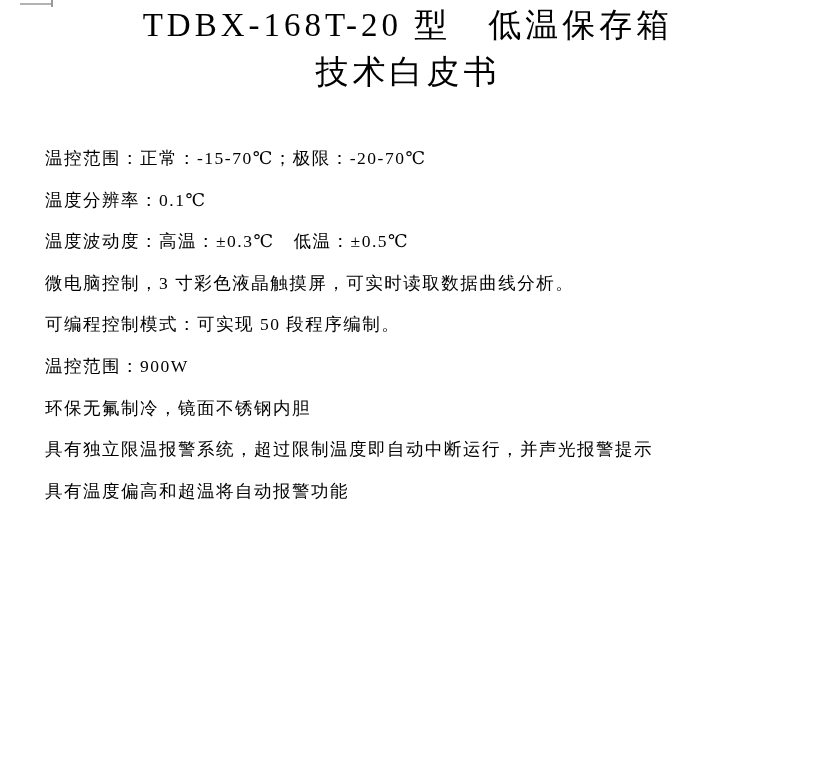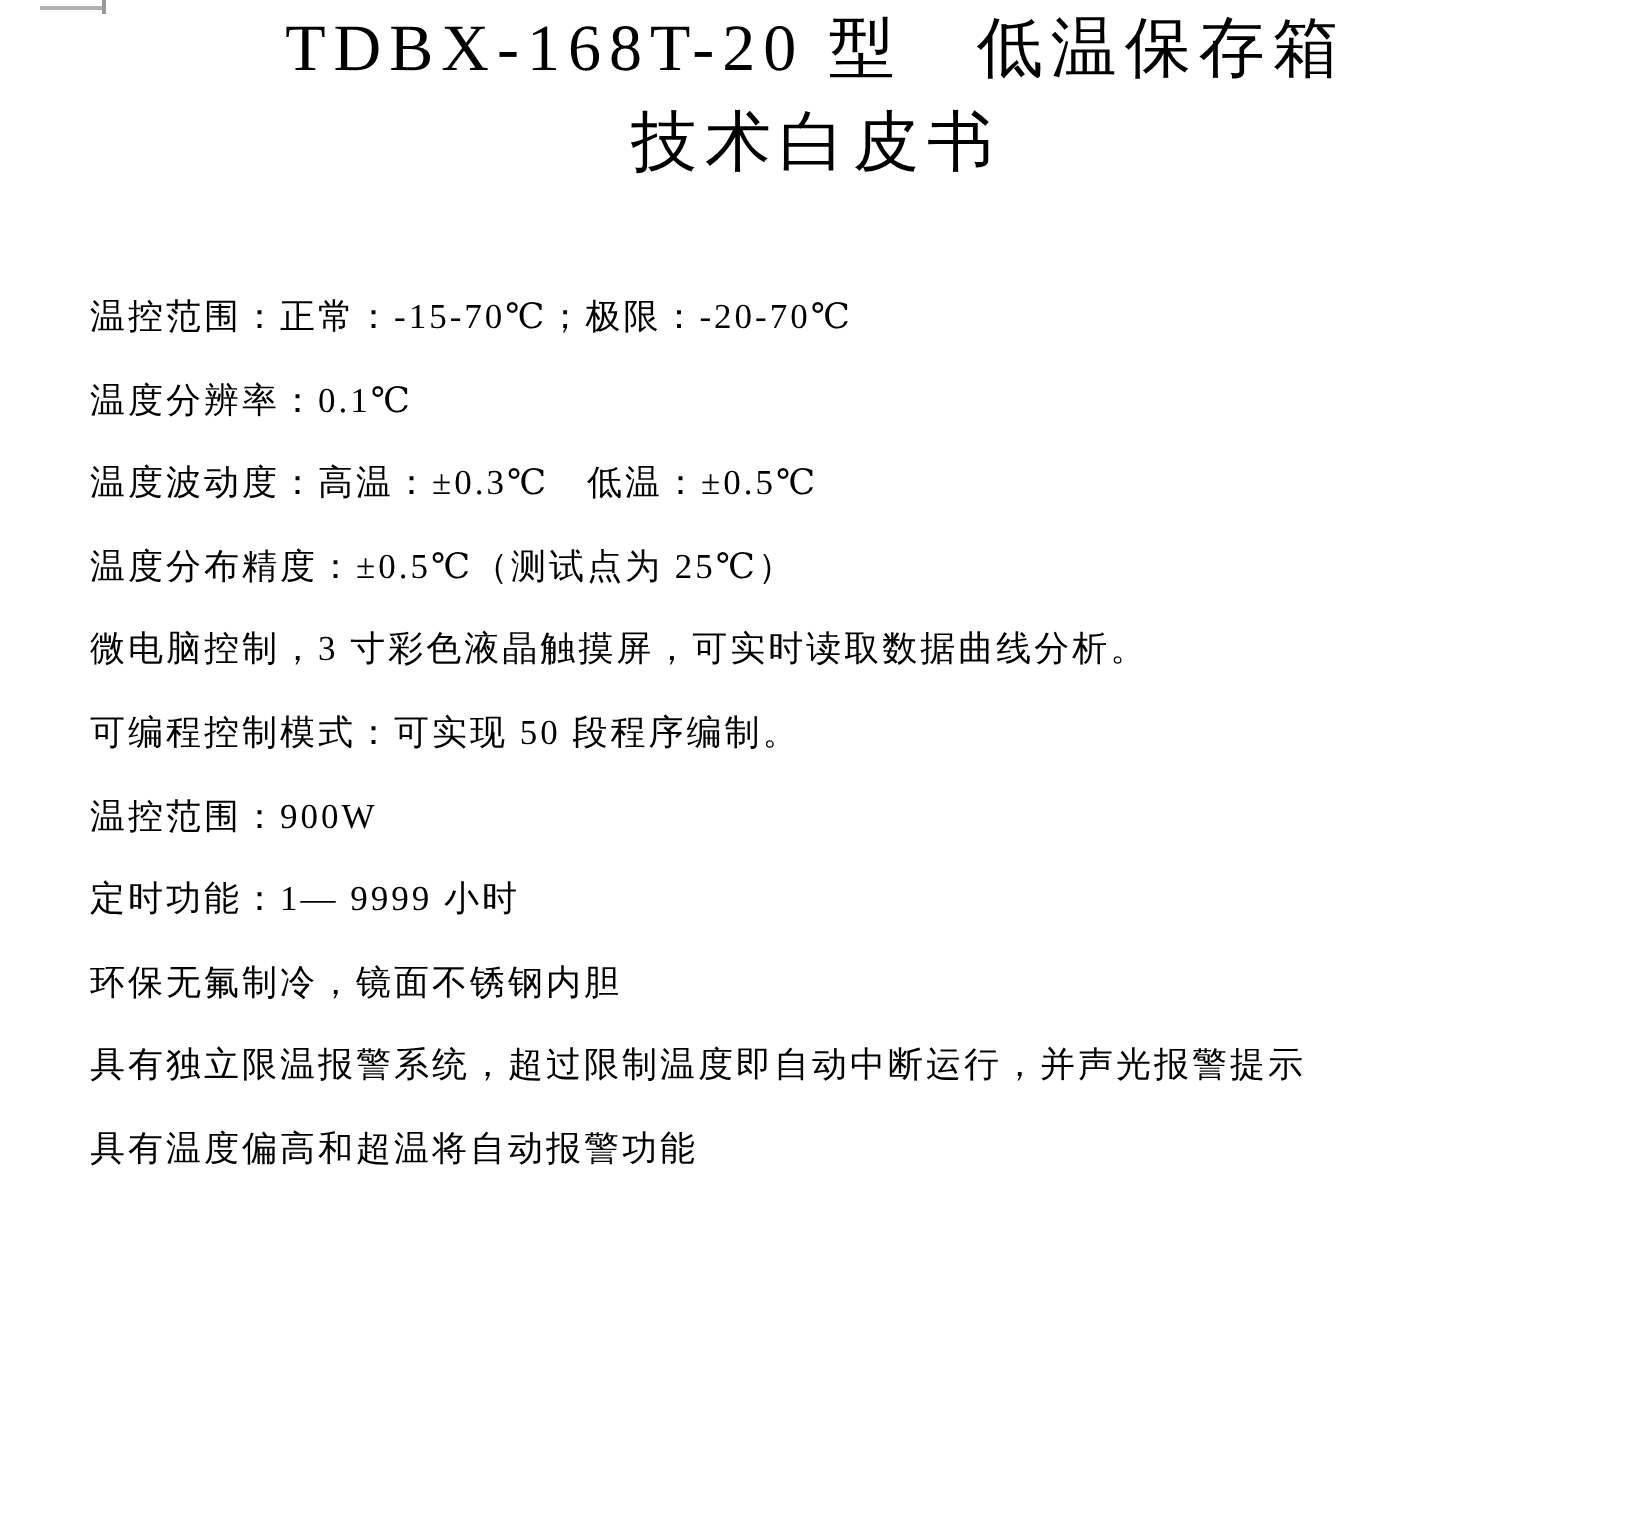--- a/index.html
+++ b/index.html
@@ -79,23 +79,21 @@
 
   <h1 class="title-block">
     <span class="title-line">TDBX-168T-20 型　低温保存箱</span>
     <span class="title-line">技术白皮书</span>
   </h1>
 
   <div class="spec-list">
     <p class="spec-line">温控范围：正常：-15-70℃；极限：-20-70℃</p>
     <p class="spec-line">温度分辨率：0.1℃</p>
     <p class="spec-line">温度波动度：高温：±0.3℃　低温：±0.5℃</p>
-    <p class="spec-line">温度分布精度：±0.5℃（测试点为 25℃）</p>
     <p class="spec-line">微电脑控制，3 寸彩色液晶触摸屏，可实时读取数据曲线分析。</p>
     <p class="spec-line">可编程控制模式：可实现 50 段程序编制。</p>
     <p class="spec-line">温控范围：900W</p>
-    <p class="spec-line">定时功能：1— 9999 小时</p>
     <p class="spec-line">环保无氟制冷，镜面不锈钢内胆</p>
     <p class="spec-line">具有独立限温报警系统，超过限制温度即自动中断运行，并声光报警提示</p>
     <p class="spec-line">具有温度偏高和超温将自动报警功能</p>
   </div>
 
 </div>
 
 </body></html>

